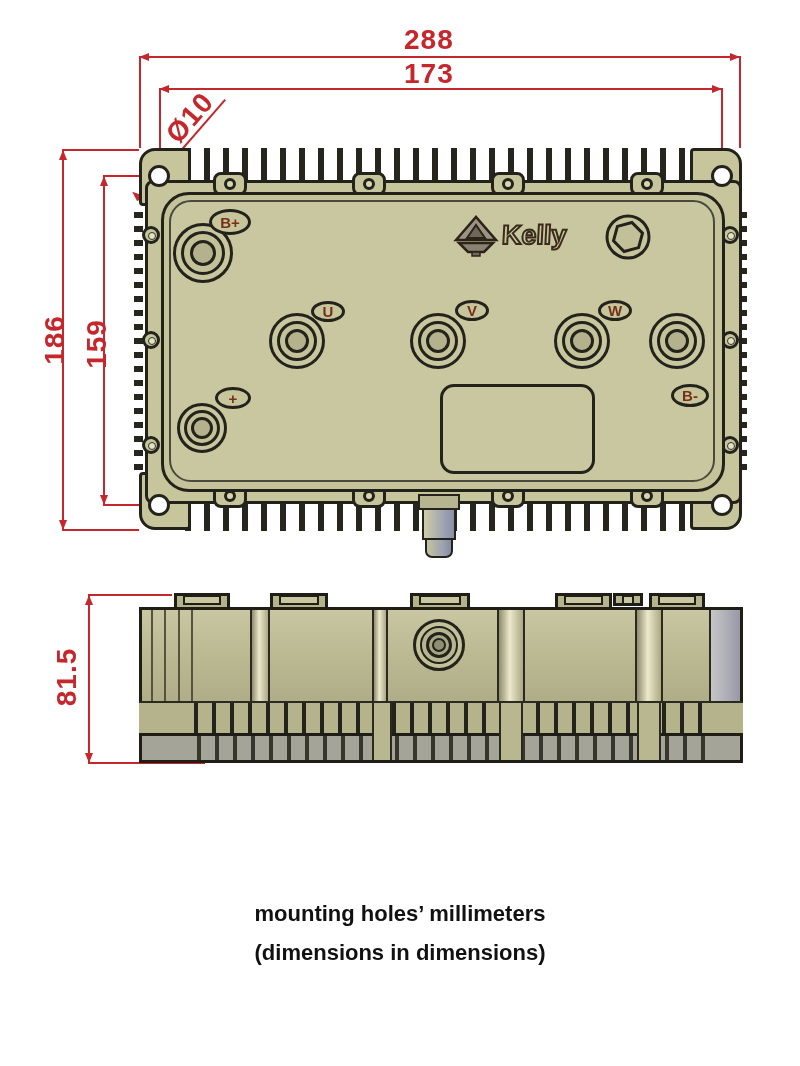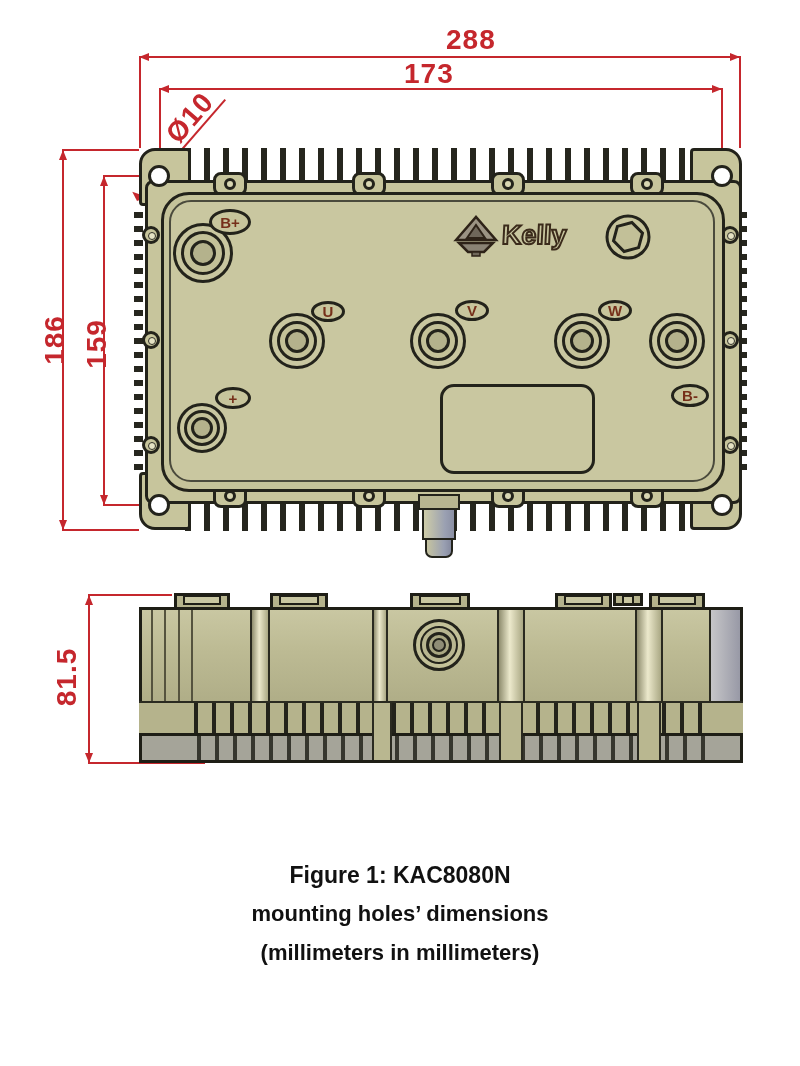--- a/index.html
+++ b/index.html
@@ -68,21 +68,21 @@
   
   .cap{position:absolute;left:0;width:800px;text-align:center;color:#111111;}
   .cap1{font-weight:bold;font-size:23px;}
   .cap2{font-weight:bold;font-size:22px;}
 </style>
 </head>
 <body>
 
 <div class="canvas">
 
-  <div class="dim-text" style="left:404px;top:26px;margin-left:42px;">288</div>
+  <div class="dim-text" style="left:404px;top:26px;">288</div>
   <div class="hline" style="left:139px;top:56px;width:601px;"></div>
   <div class="arr arr-l" style="left:139px;top:53px;"></div>
   <div class="arr arr-r" style="left:730px;top:53px;"></div>
   <div class="vline" style="left:139px;top:56px;height:92px;"></div>
   <div class="vline" style="left:739px;top:56px;height:92px;"></div>
 
   <div class="dim-text" style="left:404px;top:60px;">173</div>
   <div class="hline" style="left:159px;top:88px;width:563px;"></div>
   <div class="arr arr-l" style="left:159px;top:85px;"></div>
   <div class="arr arr-r" style="left:712px;top:85px;"></div>
@@ -263,17 +263,16 @@
       </div>
     <div class="sv-base">
         <div class="fins"></div>
       </div>
 
     <div class="sv-slot" style="left:233px;width:20px;"></div>
     <div class="sv-slot" style="left:360px;width:24px;"></div>
     <div class="sv-slot" style="left:498px;width:24px;"></div>
   </div>
 
-  <div class="cap cap1" style="top:862px;">Figure 1: KAC8080N</div>
-  <div class="cap cap2" style="top:901px;">mounting holes’ dimensions</div>
-  <div class="cap cap2" style="top:940px;">(millimeters in millimeters)</div>
+  <div class="cap cap2" style="top:901px;">mounting holes’ millimeters</div>
+  <div class="cap cap2" style="top:940px;">(dimensions in dimensions)</div>
 
 </div>
 
 </body></html>

